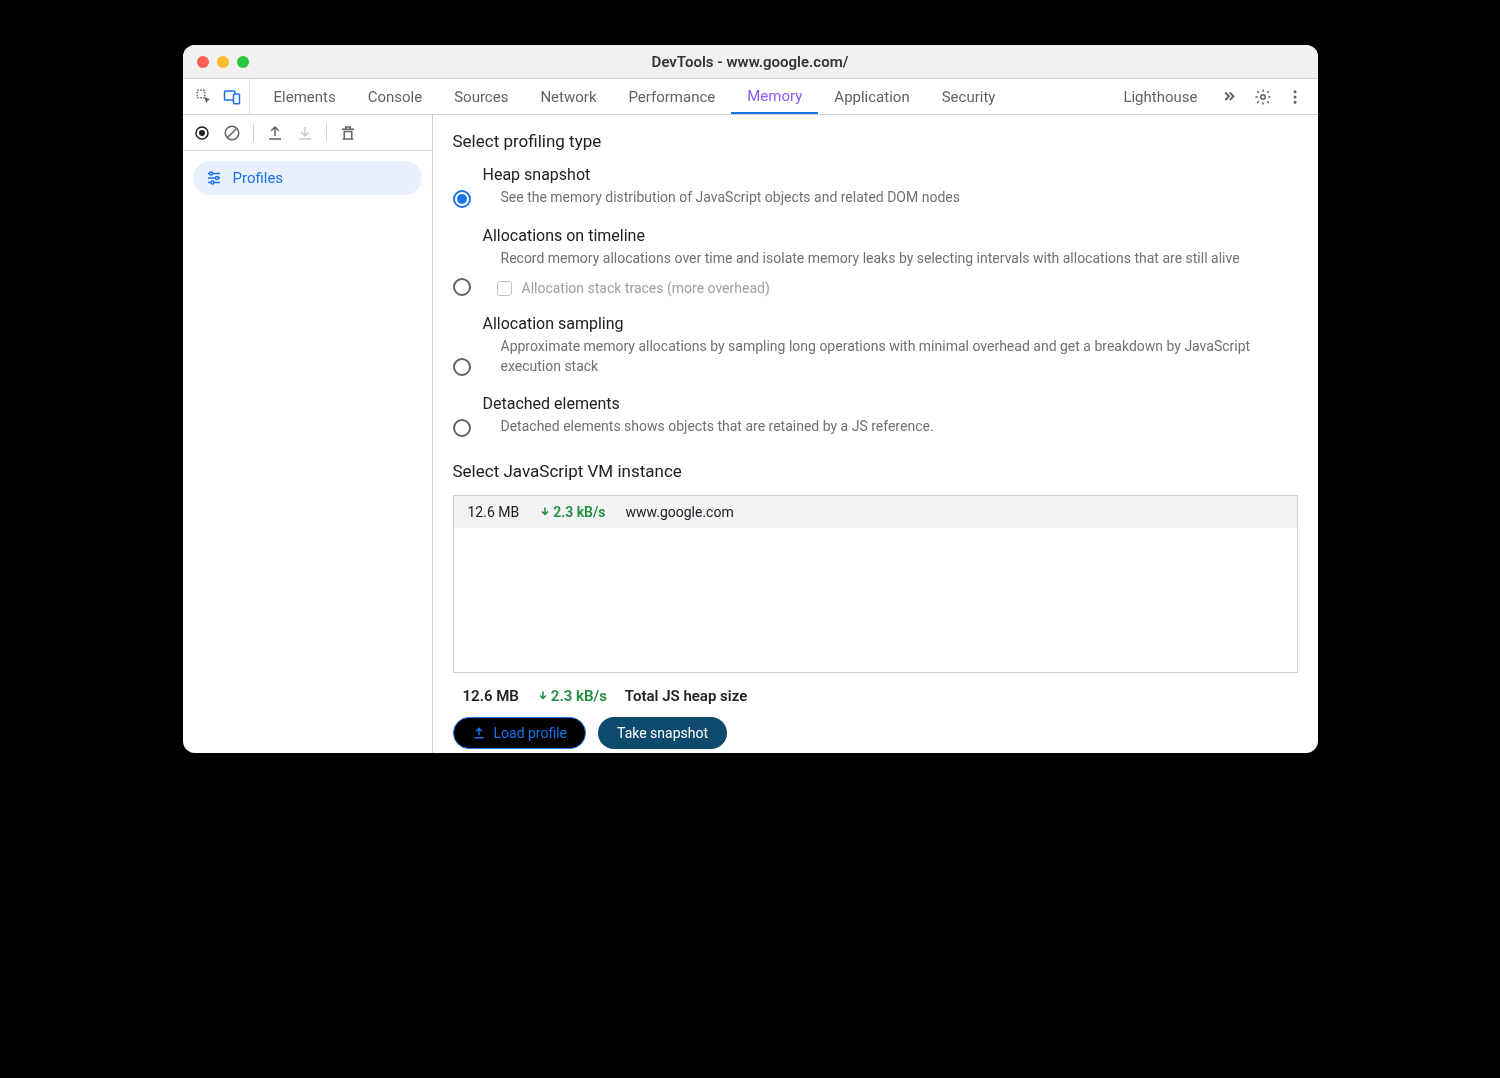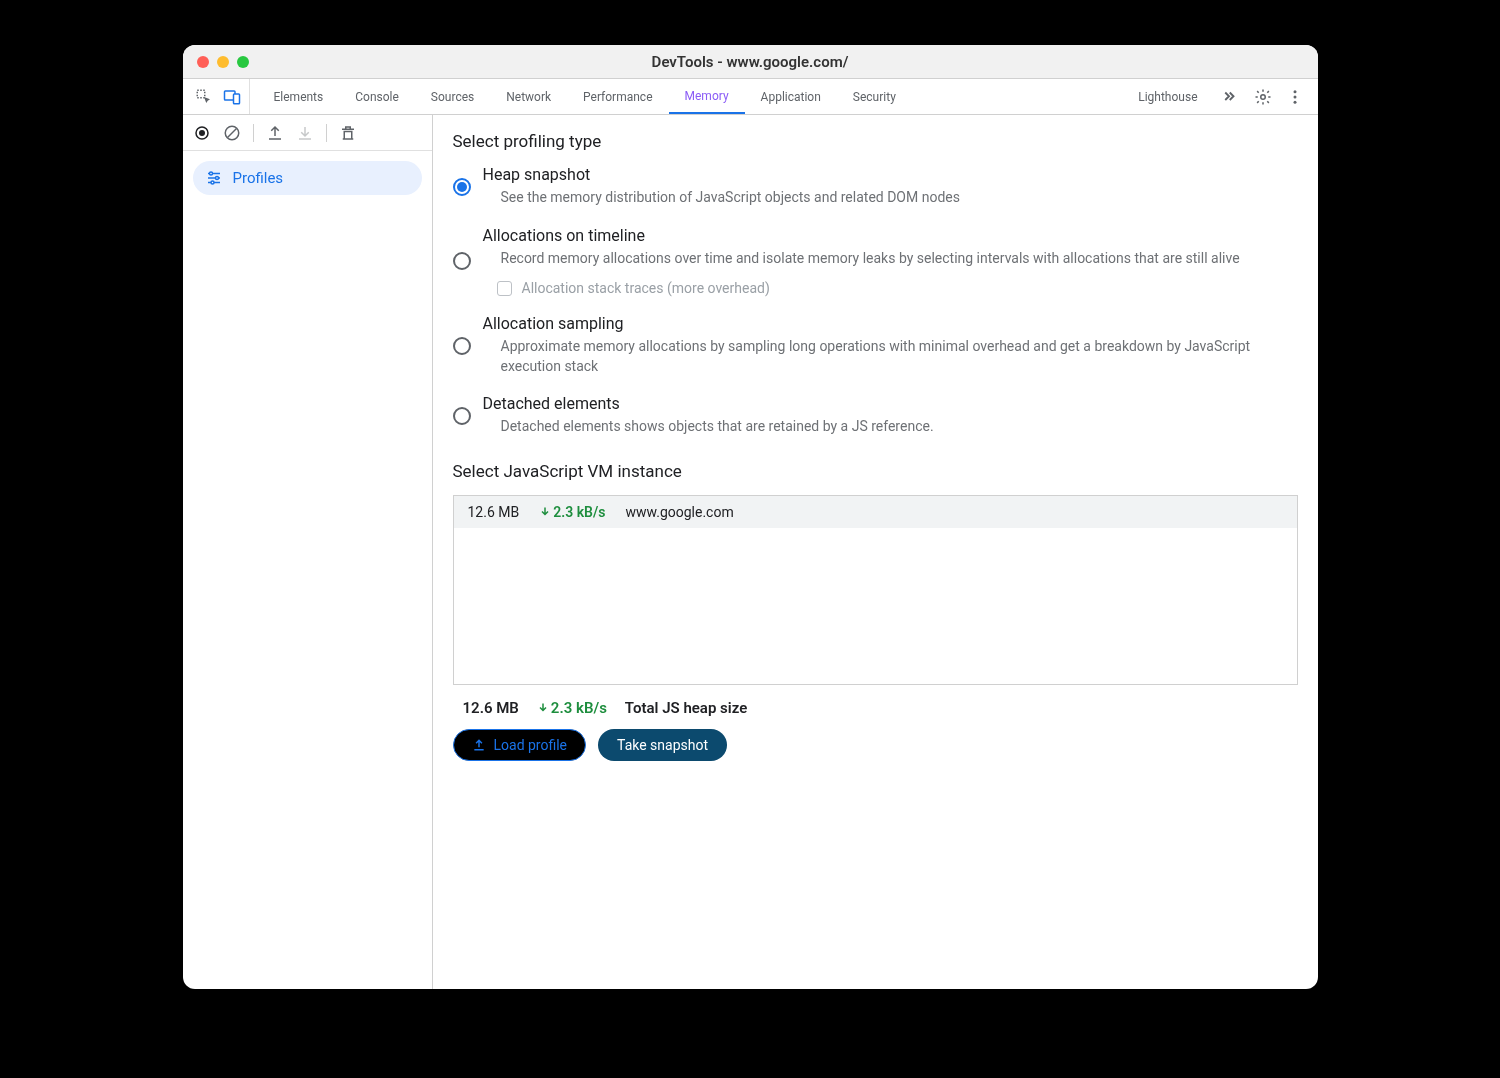--- a/index.html
+++ b/index.html
@@ -10,21 +10,21 @@
     color: #202124;
     width: 1500px;
     height: 1078px;
     display: flex;
     align-items: flex-start;
     justify-content: center;
     padding-top: 45px;
   }
   .window {
     width: 1135px;
-    height: 944px;
+    height: 708px;
     background: #fff;
     border-radius: 12px;
     overflow: hidden;
     box-shadow: 0 20px 60px rgba(0,0,0,0.5);
     display: flex;
     flex-direction: column;
   }
   
   .titlebar {
     height: 34px;
@@ -72,21 +72,21 @@
   .tabbar .tabs {
     display: flex;
     align-items: stretch;
     flex: 1;
   }
   .tab {
     padding: 0 16px;
     display: flex;
     align-items: center;
     color: #5f6368;
-    font-size: 12px;
+    font-size: 15px;
     cursor: pointer;
   }
   .tab.active {
     color: #8b5cf6;
     border-bottom: 2px solid #1a73e8;
   }
   .tabbar .right-icons {
     display: flex;
     align-items: center;
     gap: 14px;
@@ -147,21 +147,21 @@
     flex-direction: column;
   }
   .section-title {
     font-size: 17px;
     color: #202124;
     font-weight: 400;
     margin-bottom: 14px;
   }
   .option {
     display: flex;
-    align-items: center;
+    align-items: flex-end;
     gap: 12px;
     margin-bottom: 18px;
   }
   .radio {
     width: 18px;
     height: 18px;
     border-radius: 50%;
     border: 2px solid #5f6368;
     flex-shrink: 0;
     margin-top: 1px;

